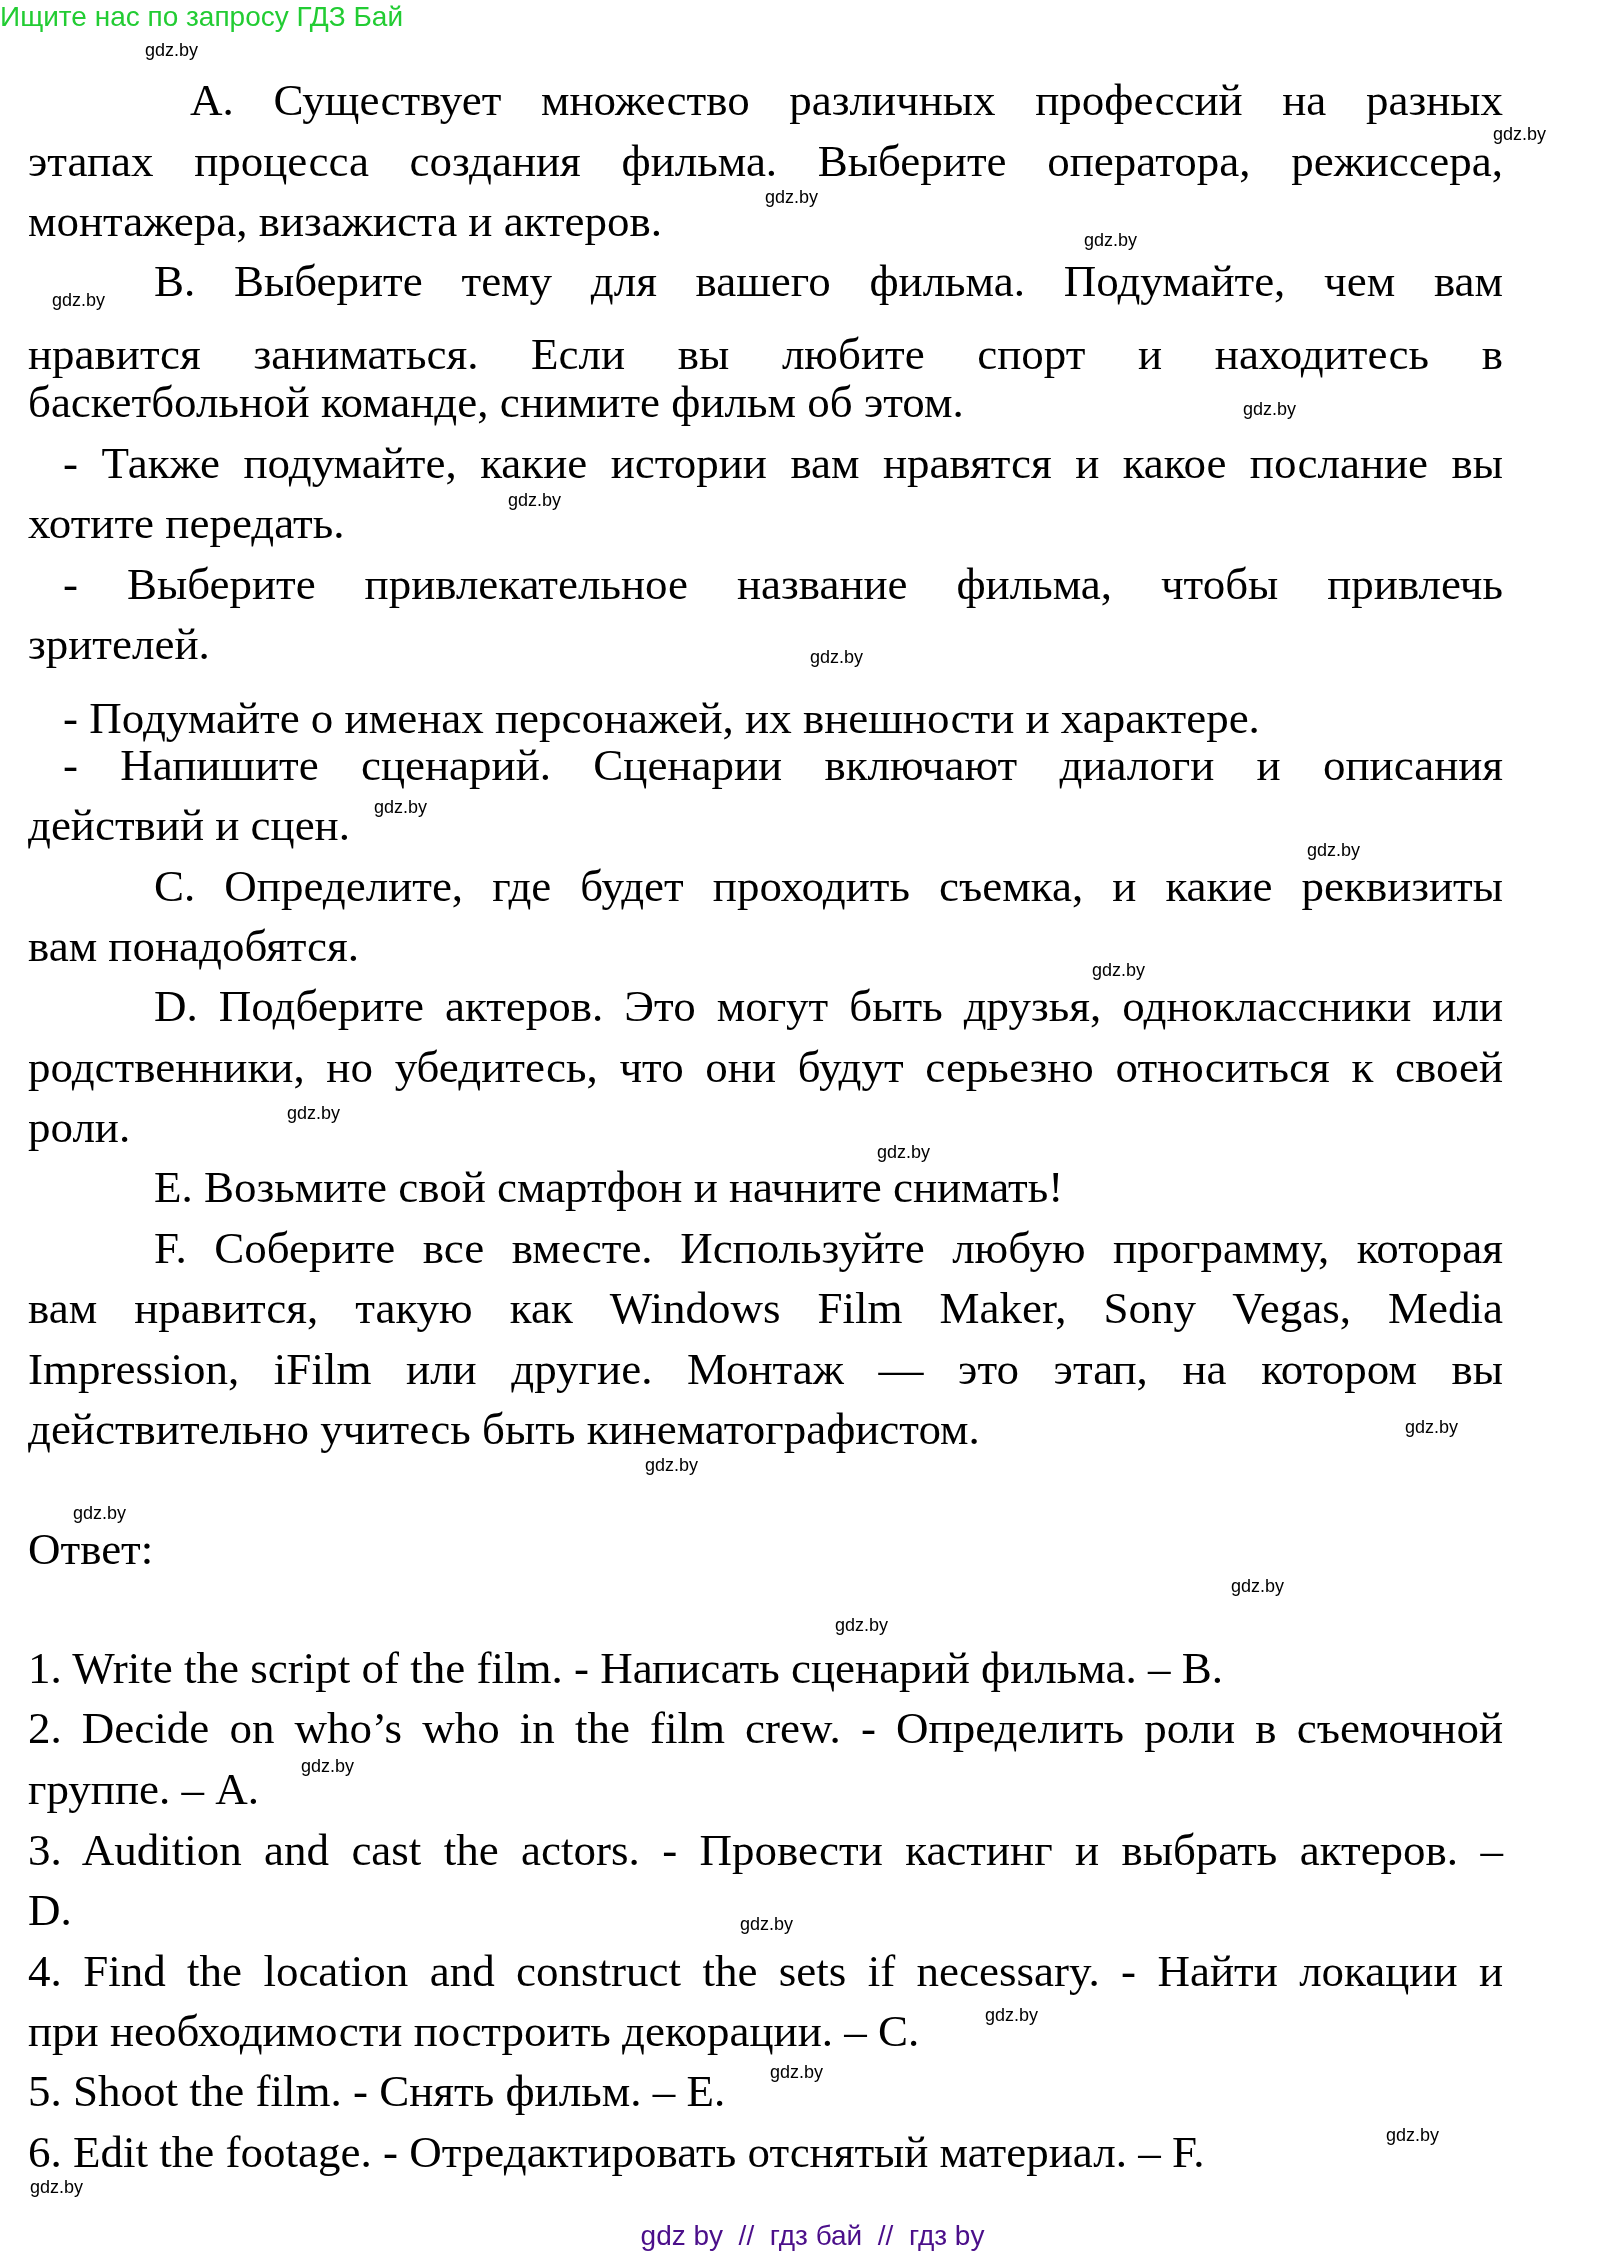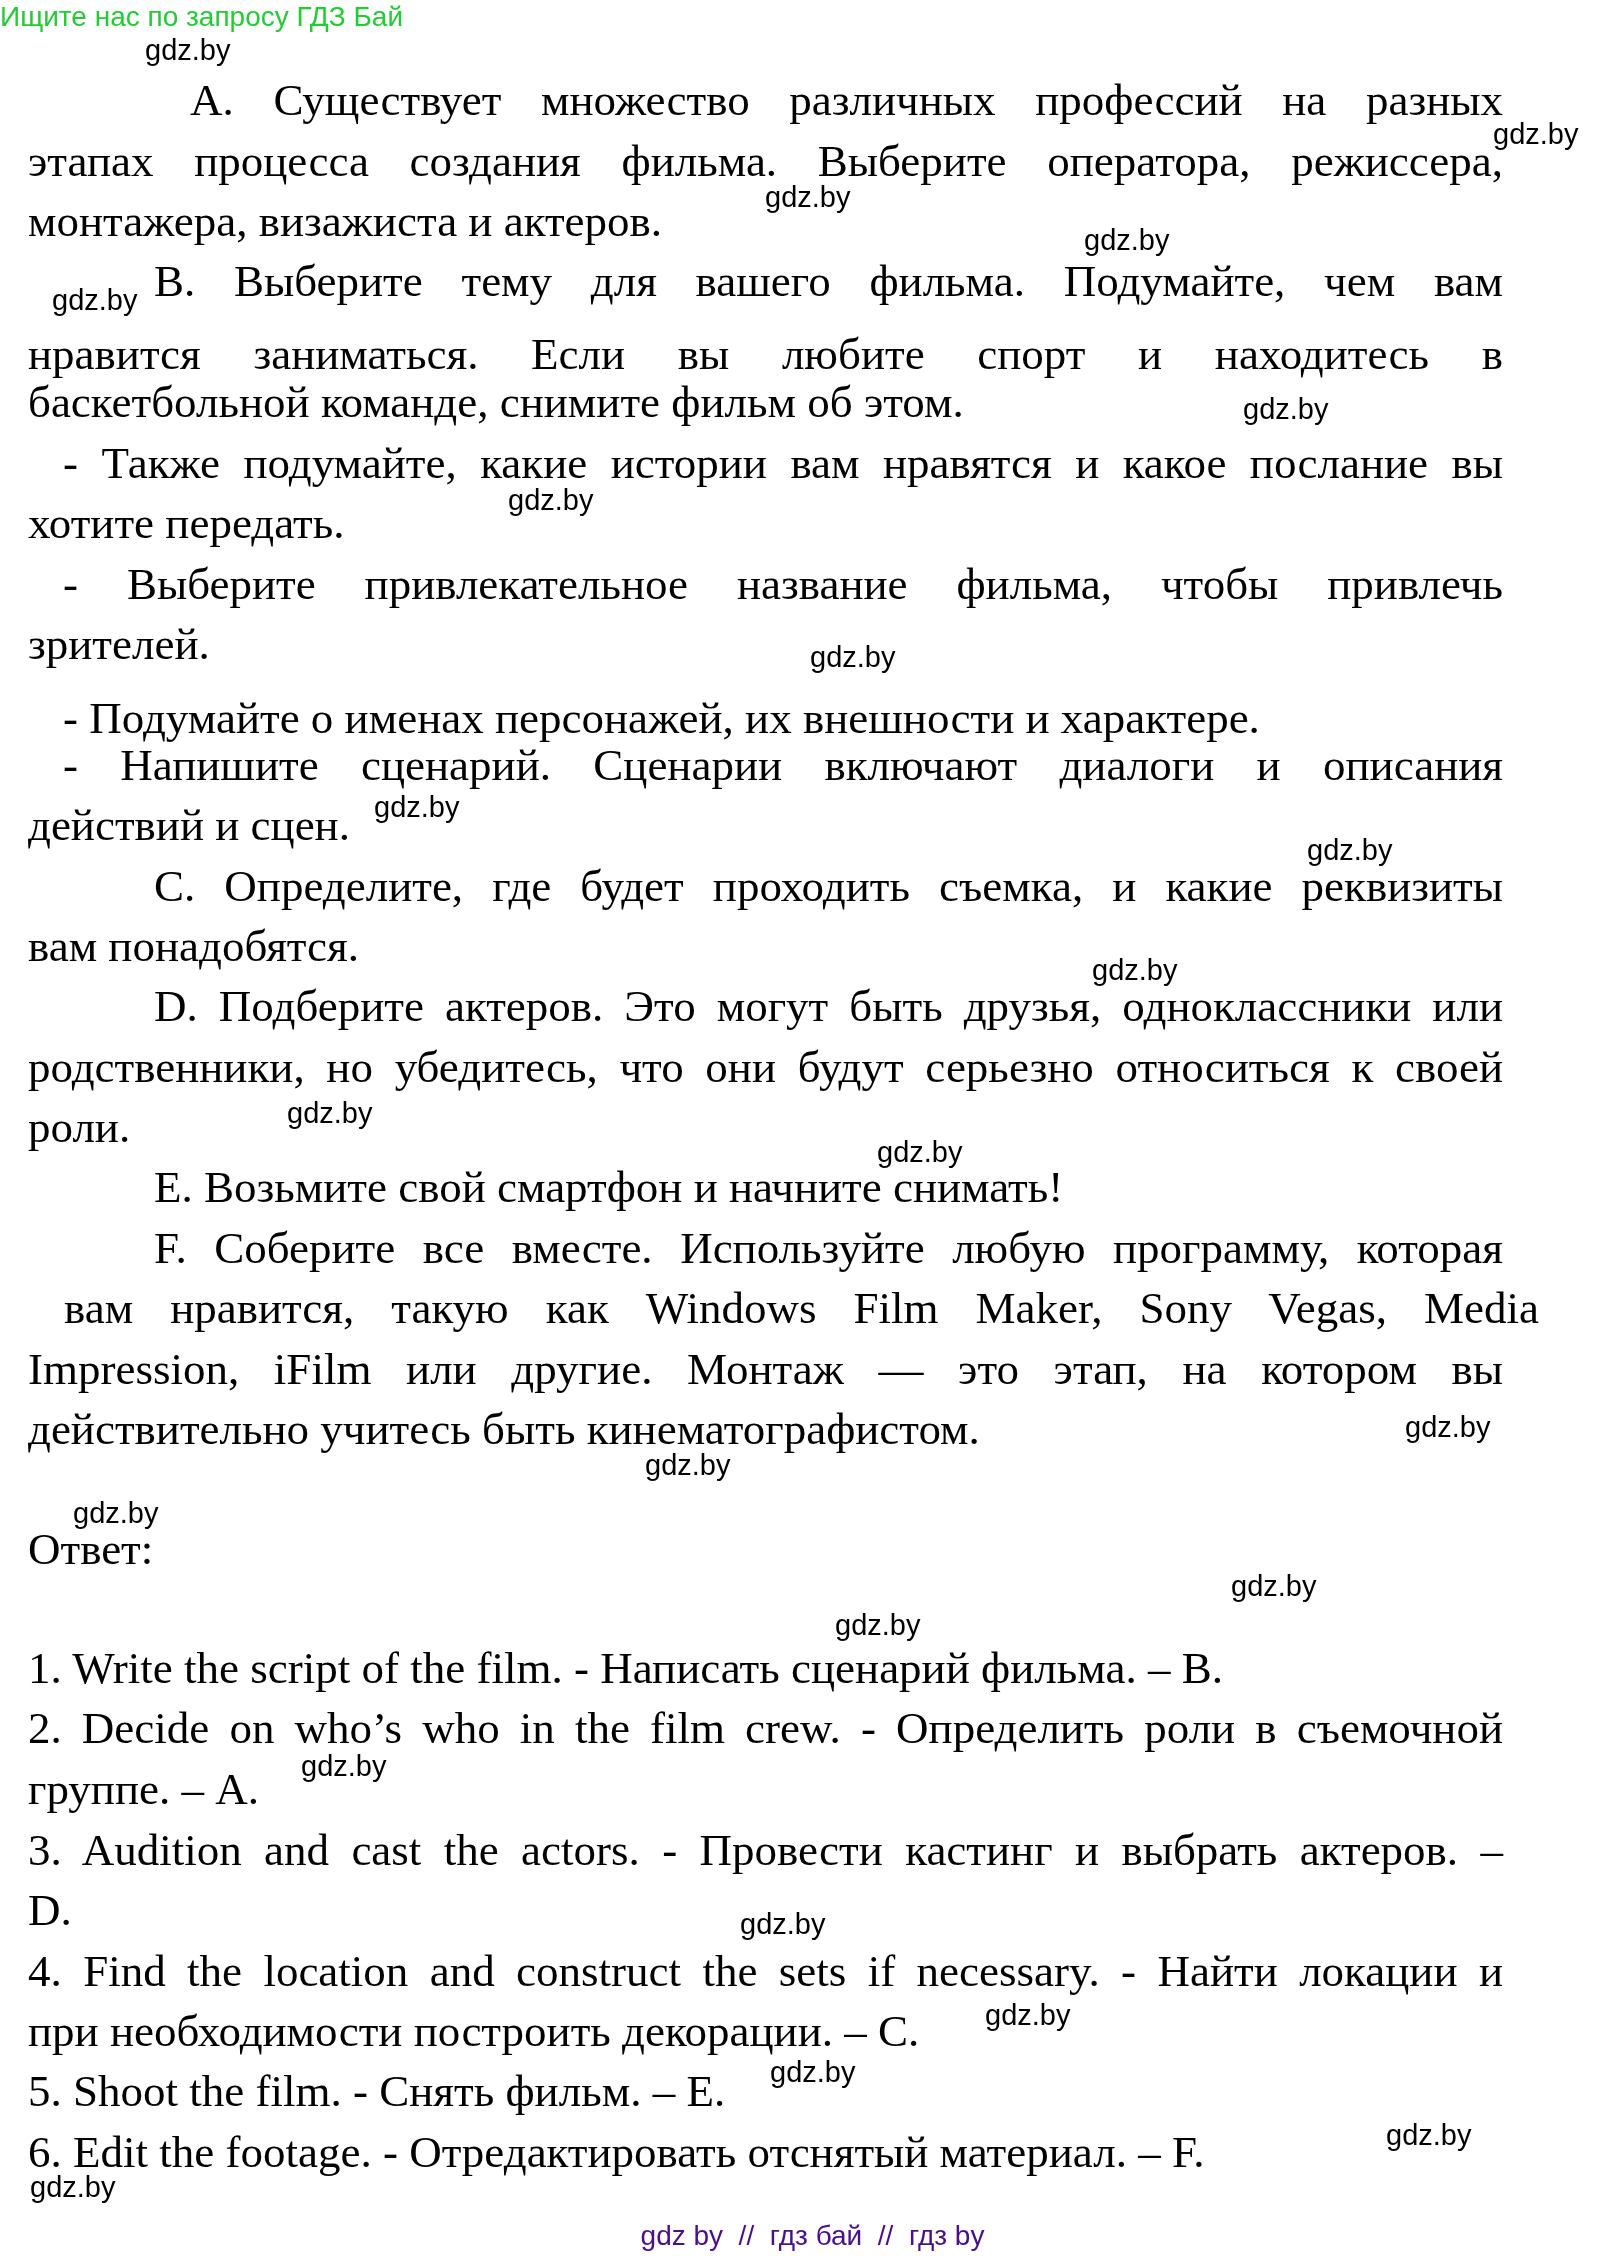--- a/index.html
+++ b/index.html
@@ -9,21 +9,21 @@
     font-family: "Liberation Sans", sans-serif; font-size: 28px; line-height: 33px;
   }
   .line {
     position: absolute; left: 28px; width: 1475px;
     font-family: "Liberation Serif", serif; font-size: 45px; line-height: 60px;
     color: #000; white-space: nowrap; height: 60px;
   }
   .j { text-align: justify; text-align-last: justify; white-space: normal; }
   .wm {
     position: absolute; font-family: "Liberation Sans", sans-serif;
-    font-size: 29px; line-height: 25px; color: #000;
+    font-size: 18px; line-height: 25px; color: #000;
   }
   .footer {
     position: absolute; left: 0; width: 1625px; top: 2219px; text-align: center;
     font-family: "Liberation Sans", sans-serif; font-size: 28px; line-height: 33px;
   }
 </style>
 </head>
 <body>
 
 <div class="title" style="color:#22cc33;">Ищите нас по запросу ГДЗ Бай</div>
@@ -41,21 +41,21 @@
 <div class="line" style="top:688px;left:63px;">- Подумайте о именах персонажей, их внешности и характере.</div>
 <div class="line j" style="top:735px;left:63px;width:1440px;">- Напишите сценарий. Сценарии включают диалоги и описания</div>
 <div class="line" style="top:795px;">действий и сцен.</div>
 <div class="line j" style="top:856px;left:154px;width:1349px;">C. Определите, где будет проходить съемка, и какие реквизиты</div>
 <div class="line" style="top:916px;">вам понадобятся.</div>
 <div class="line j" style="top:976px;left:154px;width:1349px;">D. Подберите актеров. Это могут быть друзья, одноклассники или</div>
 <div class="line j" style="top:1037px;">родственники, но убедитесь, что они будут серьезно относиться к своей</div>
 <div class="line" style="top:1097px;">роли.</div>
 <div class="line" style="top:1157px;left:154px;">E. Возьмите свой смартфон и начните снимать!</div>
 <div class="line j" style="top:1218px;left:154px;width:1349px;">F. Соберите все вместе. Используйте любую программу, которая</div>
-<div class="line j" style="top:1278px;margin-left:36px;">вам нравится, такую как Windows Film Maker, Sony Vegas, Media</div>
+<div class="line j" style="top:1278px;">вам нравится, такую как Windows Film Maker, Sony Vegas, Media</div>
 <div class="line j" style="top:1339px;">Impression, iFilm или другие. Монтаж — это этап, на котором вы</div>
 <div class="line" style="top:1399px;">действительно учитесь быть кинематографистом.</div>
 
 <div class="line" style="top:1519px;">Ответ:</div>
 <div class="line" style="top:1638px;">1. Write the script of the film. - Написать сценарий фильма. – B.</div>
 <div class="line j" style="top:1698px;">2. Decide on who’s who in the film crew. - Определить роли в съемочной</div>
 <div class="line" style="top:1759px;">группе. – A.</div>
 <div class="line j" style="top:1820px;">3. Audition and cast the actors. - Провести кастинг и выбрать актеров. –</div>
 <div class="line" style="top:1880px;">D.</div>
 <div class="line j" style="top:1941px;">4. Find the location and construct the sets if necessary. - Найти локации и</div>

